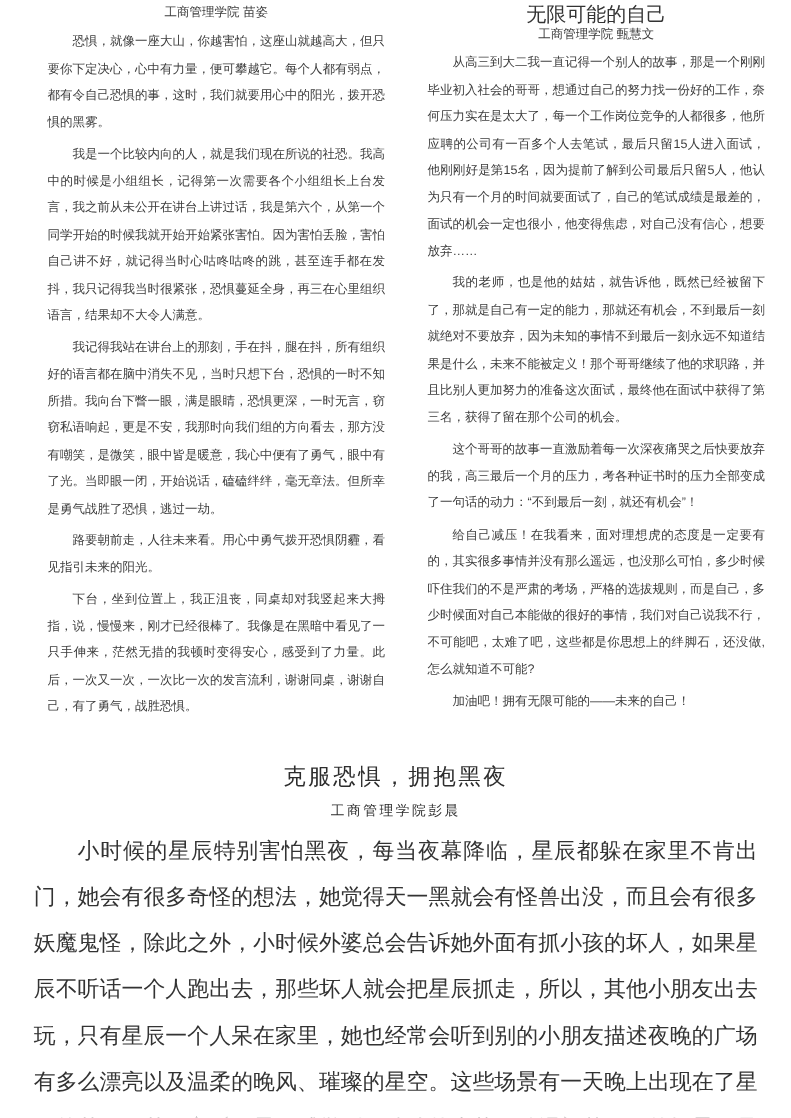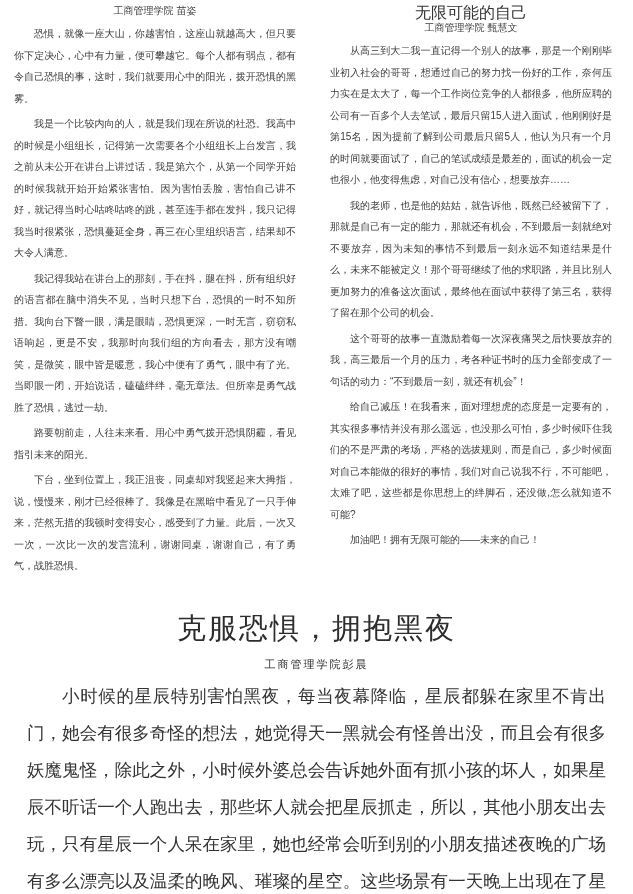--- a/index.html
+++ b/index.html
@@ -15,21 +15,21 @@
     width: 633px;
     height: 894px;
     background: #ffffff;
     overflow: hidden;
   }
 
   
   .top-section {
     display: flex;
     gap: 26px;
-    padding: 3px 17px 0 10px;
+    padding: 3px 17px 0 34px;
     justify-content: center;
   }
   .column {
     width: 50%;
     font-size: 10px;
     line-height: 21.5px;
     color: #3c3c3c;
     text-align: justify;
   }
   .column p {
@@ -51,21 +51,21 @@
     padding-top: 2px;
   }
   .left-col .byline { margin-bottom: 3px; }
 
   
   .main-essay {
     padding: 0 27px;
     color: #333333;
   }
   .main-title {
-    font-size: 29px;
+    font-size: 18px;
     font-weight: 500;
     letter-spacing: 2px;
     text-align: center;
     color: #2d2d2d;
     margin: 28px 0 8px 0;
   }
   .main-byline {
     font-size: 11px;
     text-align: center;
     color: #2d2d2d;

